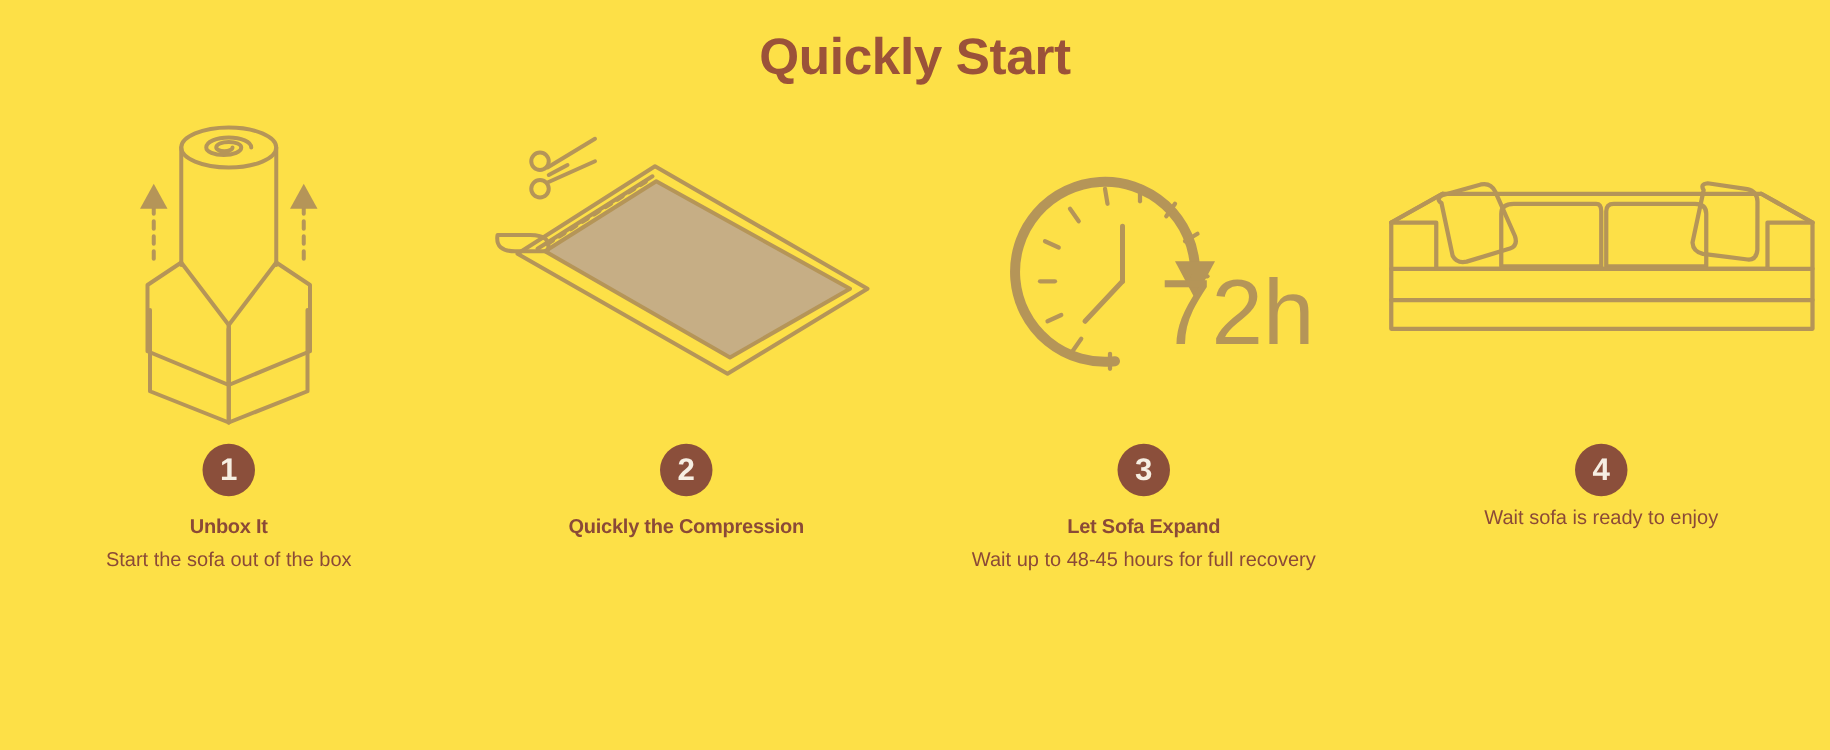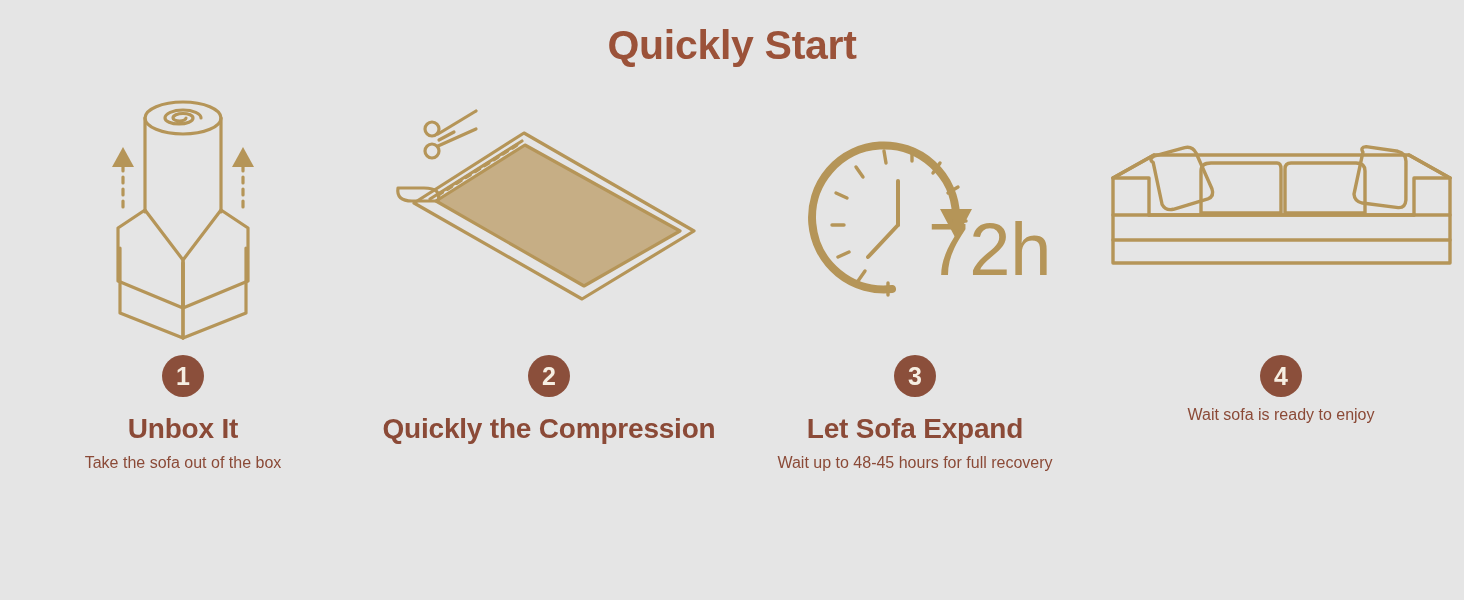--- a/index.html
+++ b/index.html
@@ -10,21 +10,21 @@
     width: 1464px;
     height: 600px;
     background: #EBDCC7;
     font-family: "Liberation Sans", sans-serif;
     overflow: hidden;
   }
   .page {
     position: relative;
     width: 1464px;
     height: 600px;
-    background: #e5e5e5;
+    background: #fde047;
   }
   .title {
     position: absolute;
     top: 22px;
     left: 0;
     width: 1464px;
     text-align: center;
     font-size: 41px;
     font-weight: bold;
     color: #9B5239;
@@ -60,21 +60,21 @@
     font-size: 25px;
     font-weight: bold;
     display: flex;
     align-items: center;
     justify-content: center;
     margin-top: 10px;
     line-height: 1;
   }
   .step-title {
     margin-top: 16px;
-    font-size: 28px;
+    font-size: 16px;
     font-weight: bold;
     color: #8B4A37;
     letter-spacing: -0.2px;
     white-space: nowrap;
   }
   .step-desc {
     margin-top: 9px;
     font-size: 16px;
     color: #8B4A37;
     white-space: nowrap;
@@ -109,21 +109,21 @@
 
             <path d="M25 122 L25 78" stroke-dasharray="6 6"></path>
             <path d="M25 62 L14 82 L36 82 Z" fill="#B59558" stroke="none"></path>
             <path d="M145 122 L145 78" stroke-dasharray="6 6"></path>
             <path d="M145 62 L134 82 L156 82 Z" fill="#B59558" stroke="none"></path>
           </g>
         </svg>
       </div>
       <div class="badge">1</div>
       <div class="step-title">Unbox It</div>
-      <div class="step-desc">Take the sofa out of the box</div>
+      <div class="step-desc">Start the sofa out of the box</div>
     </div>
 
     <div class="step">
       <div class="icon-box">
         <svg width="310" height="200" viewBox="0 0 310 200">
           <g fill="none" stroke="#B59558" stroke-width="3.2" stroke-linejoin="round" stroke-linecap="round">
 
             <path d="M20 90 L130 20 L300 118 L188 186 Z"></path>
 
             <path d="M42 88 L131 32 L286 118 L190 173 Z" fill="#C6AE85" stroke="#B59558"></path>

